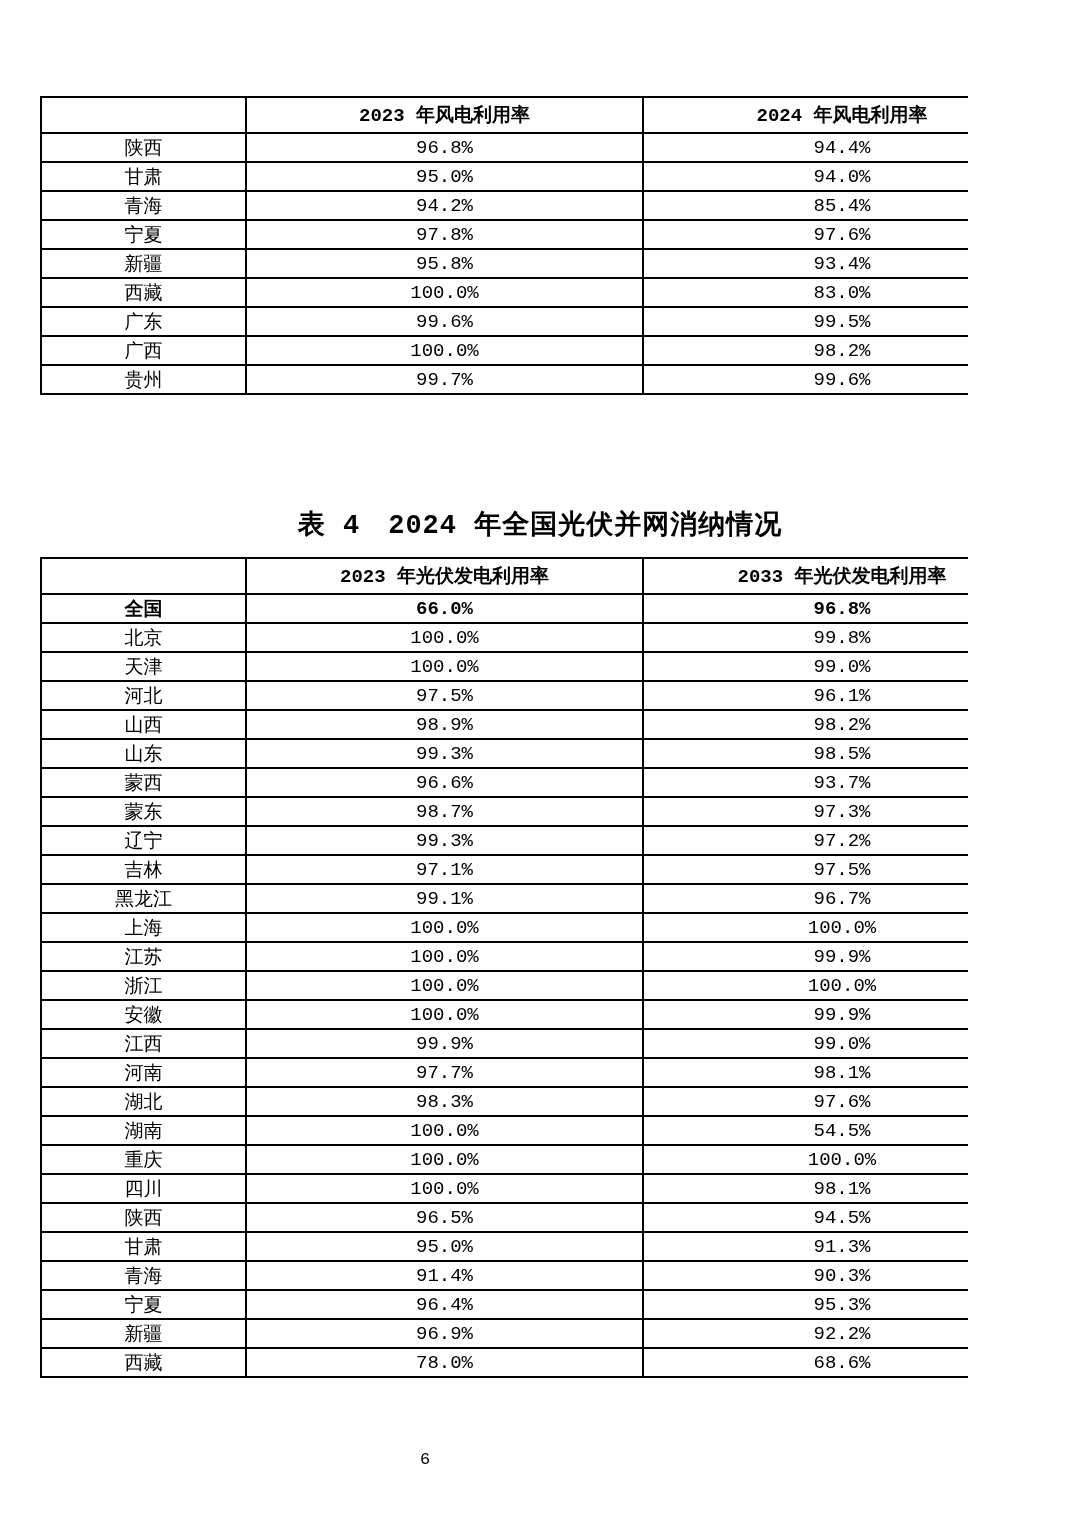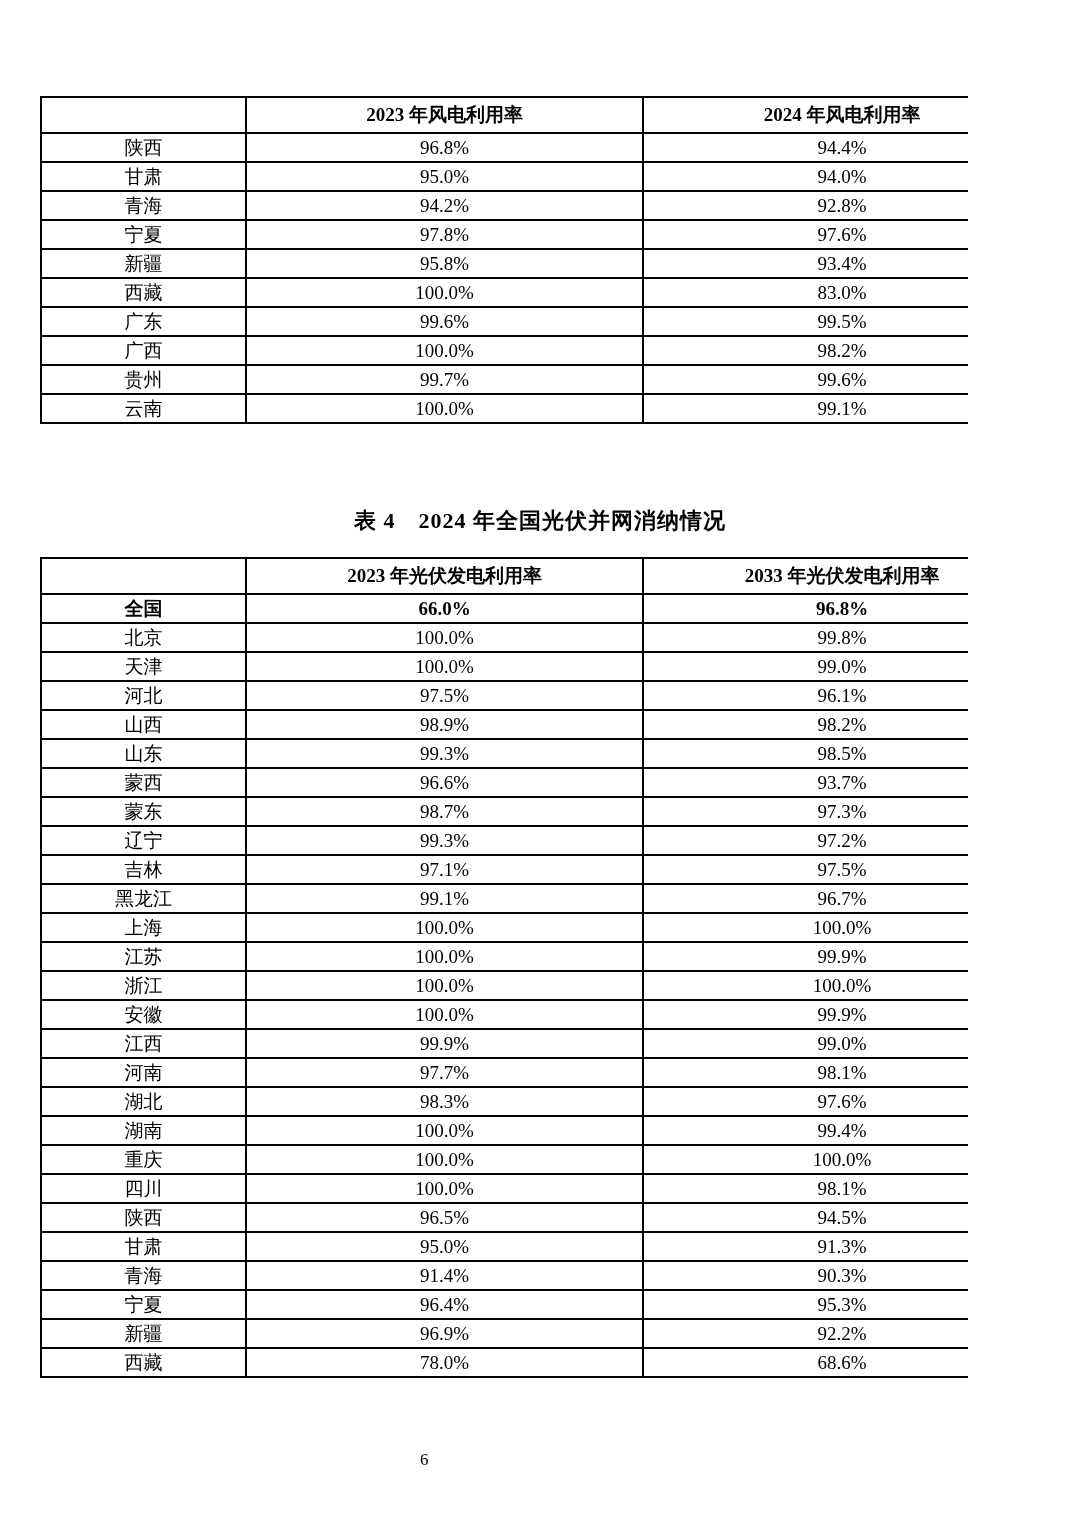--- a/index.html
+++ b/index.html
@@ -5,21 +5,21 @@
   html, body {
     margin: 0;
     padding: 0;
     background: #ffffff;
   }
   .page {
     position: relative;
     width: 968px;
     height: 1527px;
     background: #ffffff;
-    font-family: Liberation Serif, serif;
+    font-family: Liberation Mono, monospace;
     color: #000000;
     overflow: hidden;
   }
   table.data-table {
     position: absolute;
     left: 40px;
     width: 1000px;
     border-collapse: collapse;
     table-layout: fixed;
   }
@@ -51,21 +51,21 @@
   #wind-table  { top: 96px; }
   #solar-table { top: 557px; }
 
   .table-title {
     position: absolute;
     left: 40px;
     top: 506px;
     width: 1000px;
     margin: 0;
     text-align: center;
-    font-size: 22px;
+    font-size: 27px;
     font-weight: bold;
     letter-spacing: 1px;
   }
   .page-number {
     position: absolute;
     left: 420px;
     top: 1450px;
     font-size: 17px;
   }
 </style>
@@ -94,21 +94,21 @@
           <td>94.4%</td>
         </tr>
         <tr>
           <td>甘肃</td>
           <td>95.0%</td>
           <td>94.0%</td>
         </tr>
         <tr>
           <td>青海</td>
           <td>94.2%</td>
-          <td>92.8%</td>
+          <td>85.4%</td>
         </tr>
         <tr>
           <td>宁夏</td>
           <td>97.8%</td>
           <td>97.6%</td>
         </tr>
         <tr>
           <td>新疆</td>
           <td>95.8%</td>
           <td>93.4%</td>
@@ -125,25 +125,20 @@
         </tr>
         <tr>
           <td>广西</td>
           <td>100.0%</td>
           <td>98.2%</td>
         </tr>
         <tr>
           <td>贵州</td>
           <td>99.7%</td>
           <td>99.6%</td>
-        </tr>
-        <tr>
-          <td>云南</td>
-          <td>100.0%</td>
-          <td>99.1%</td>
         </tr>
       </tbody>
   </table>
 
   <h2 class="table-title">表 4　2024 年全国光伏并网消纳情况</h2>
 
   <table class="data-table" id="solar-table" data-table="solar_table">
     <colgroup>
         <col class="c0">
         <col class="c1">
@@ -243,21 +238,21 @@
           <td>98.1%</td>
         </tr>
         <tr>
           <td>湖北</td>
           <td>98.3%</td>
           <td>97.6%</td>
         </tr>
         <tr>
           <td>湖南</td>
           <td>100.0%</td>
-          <td>99.4%</td>
+          <td>54.5%</td>
         </tr>
         <tr>
           <td>重庆</td>
           <td>100.0%</td>
           <td>100.0%</td>
         </tr>
         <tr>
           <td>四川</td>
           <td>100.0%</td>
           <td>98.1%</td>

